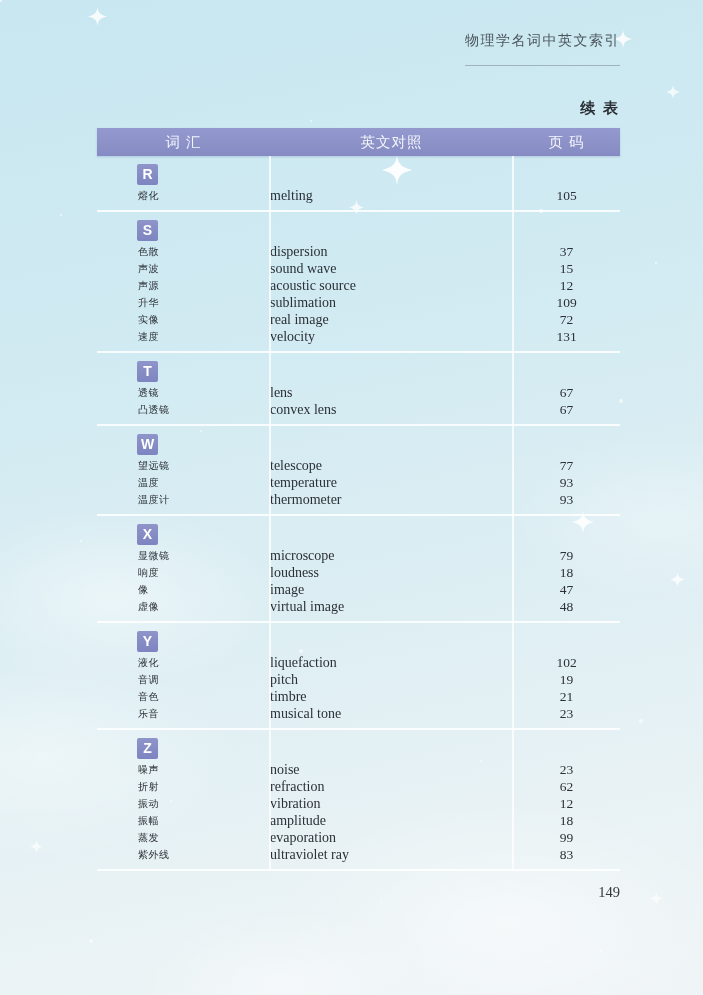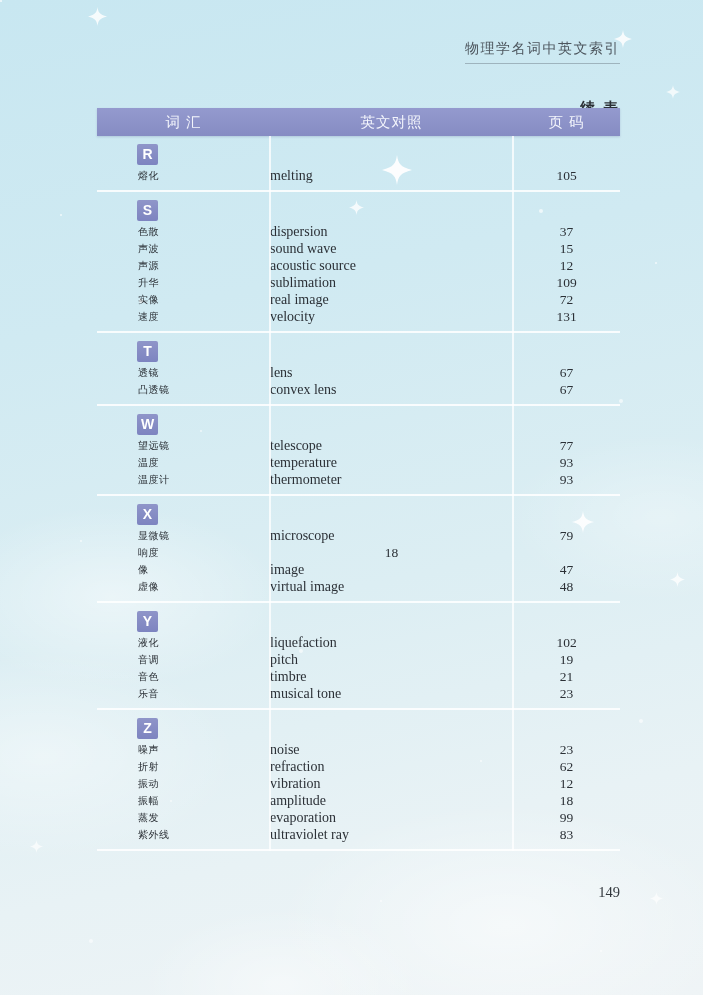--- a/index.html
+++ b/index.html
@@ -42,32 +42,32 @@
       170px 800px 0 0 rgba(255,255,255,0.6),
       640px 720px 0 1px rgba(255,255,255,0.6),
       380px 900px 0 0 rgba(255,255,255,0.6),
       90px 940px 0 1px rgba(255,255,255,0.55),
       600px 950px 0 0 rgba(255,255,255,0.6);
   }
   .sparkle { position: absolute; pointer-events: none; }
   .sparkle path { fill: #ffffff; }
 
   .running-head {
-    position: absolute; top: 40px; right: 83px;
+    position: absolute; top: 32px; right: 83px;
     font-family: "Liberation Sans", "DejaVu Sans", sans-serif;
     font-size: 14px; color: #4d565e; letter-spacing: 1.5px;
-    padding-bottom: 5px;
+    padding-bottom: 15px;
     border-bottom: 1px solid rgba(90,100,112,0.40);
   }
   .continued {
     position: absolute; top: 99px; right: 83px;
     font-size: 15px; font-weight: bold; color: #2b3036; letter-spacing: 2px; margin-left: 28px;
   }
   .index-table {
-    position: absolute; left: 97px; top: 108px; width: 523px;
+    position: absolute; left: 97px; top: 128px; width: 523px;
   }
   .thead {
     display: grid; grid-template-columns: 173px 243px 107px;
     height: 28px; align-items: center;
     background: linear-gradient(180deg, #949ace 0%, #868cc3 100%);
     box-shadow: 0 1px 2px rgba(90,100,150,0.25);
   }
   .th {
     text-align: center; color: #f3f5fc;
     font-family: "Liberation Sans", "DejaVu Sans", sans-serif;
@@ -249,20 +249,21 @@
     <div class="badge">X</div>
     <div class="rows">
   <div class="row">
     <div class="cell cell-term">显微镜</div>
     <div class="cell cell-english">microscope</div>
     <div class="cell cell-page">79</div>
   </div>
 
   <div class="row">
     <div class="cell cell-term">响度</div>
+    <div class="cell cell-english">loudness</div>
     <div class="cell cell-page">18</div>
   </div>
 
   <div class="row">
     <div class="cell cell-term">像</div>
     <div class="cell cell-english">image</div>
     <div class="cell cell-page">47</div>
   </div>
 
   <div class="row">

